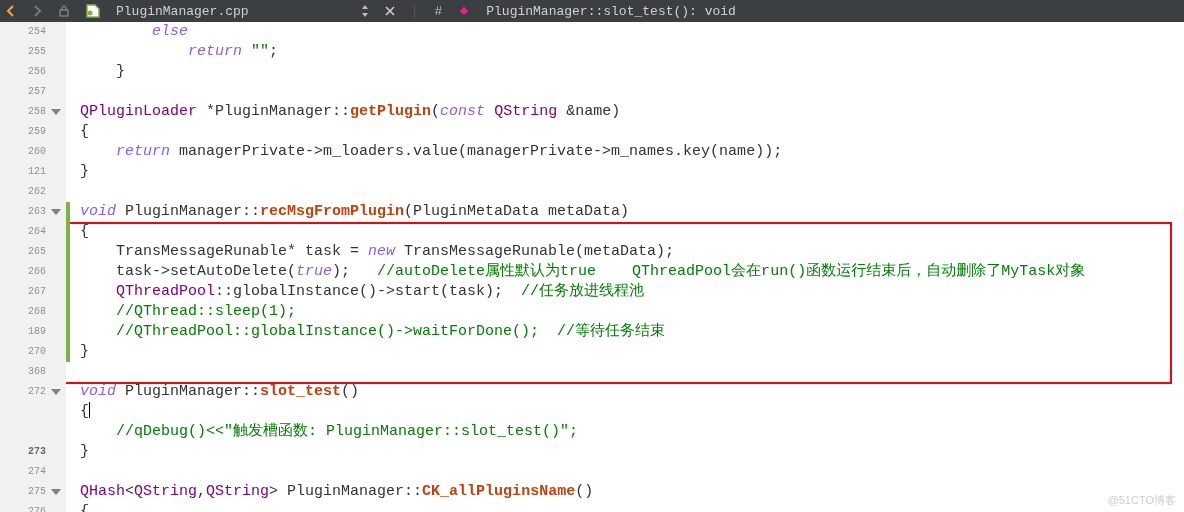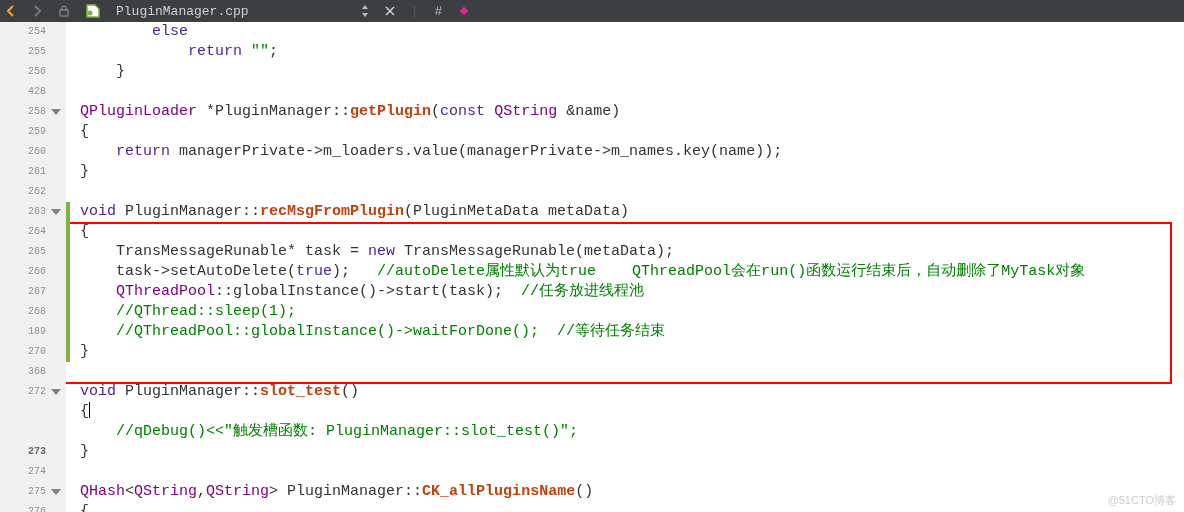--- a/index.html
+++ b/index.html
@@ -80,21 +80,21 @@
   }
   .codearea {
     flex: 1;
     position: relative;
     line-height: 20px;
     font-size: 15px;
     white-space: pre;
     padding-left: 8px;
   }
   .cline { height: 20px; }
-  .kw   { color: #4c1d95; }         
+  .kw   { color: #8b5cf6; font-style: italic; }         
   .type { color: #800080; }
   .fn   { color: #c2410c; font-weight: bold; }
   .str  { color: #008000; }
   .cmt  { color: #008000; }
   .redbox {
     position: absolute;
     border: 2px solid #ff0000;
     left: 46px;
     width: 1126px;
     pointer-events: none;
@@ -156,33 +156,34 @@
         <path d="M1 1 L9 9 M9 1 L1 9" stroke="#ccc" stroke-width="1.6"></path>
       </svg>
   </span>
   <span style="color:#555">|</span>
   <span class="tb-hash">#</span>
   <span class="tb-icon tb-diamond">
     <svg viewBox="0 0 12 12">
         <rect x="3" y="3" width="6" height="6" fill="#e91e8c" transform="rotate(45 6 6)"></rect>
       </svg>
   </span>
+  <span class="tb-breadcrumb">PluginManager::slot_test(): void</span>
 </div>
 
 <div class="editor">
   <div class="redbox" style="top: 200px; height: 162px;"></div>
   <div class="gutter">
       <div class="gline">254</div>
       <div class="gline">255</div>
       <div class="gline">256</div>
-      <div class="gline">428</div>
+      <div class="gline">257</div>
       <div class="gline">258</div>
       <div class="gline">259</div>
       <div class="gline">260</div>
-      <div class="gline">261</div>
+      <div class="gline">121</div>
       <div class="gline">262</div>
       <div class="gline">263</div>
       <div class="gline">264</div>
       <div class="gline">265</div>
       <div class="gline">266</div>
       <div class="gline">267</div>
       <div class="gline">268</div>
       <div class="gline">189</div>
       <div class="gline">270</div>
       <div class="gline">368</div>

